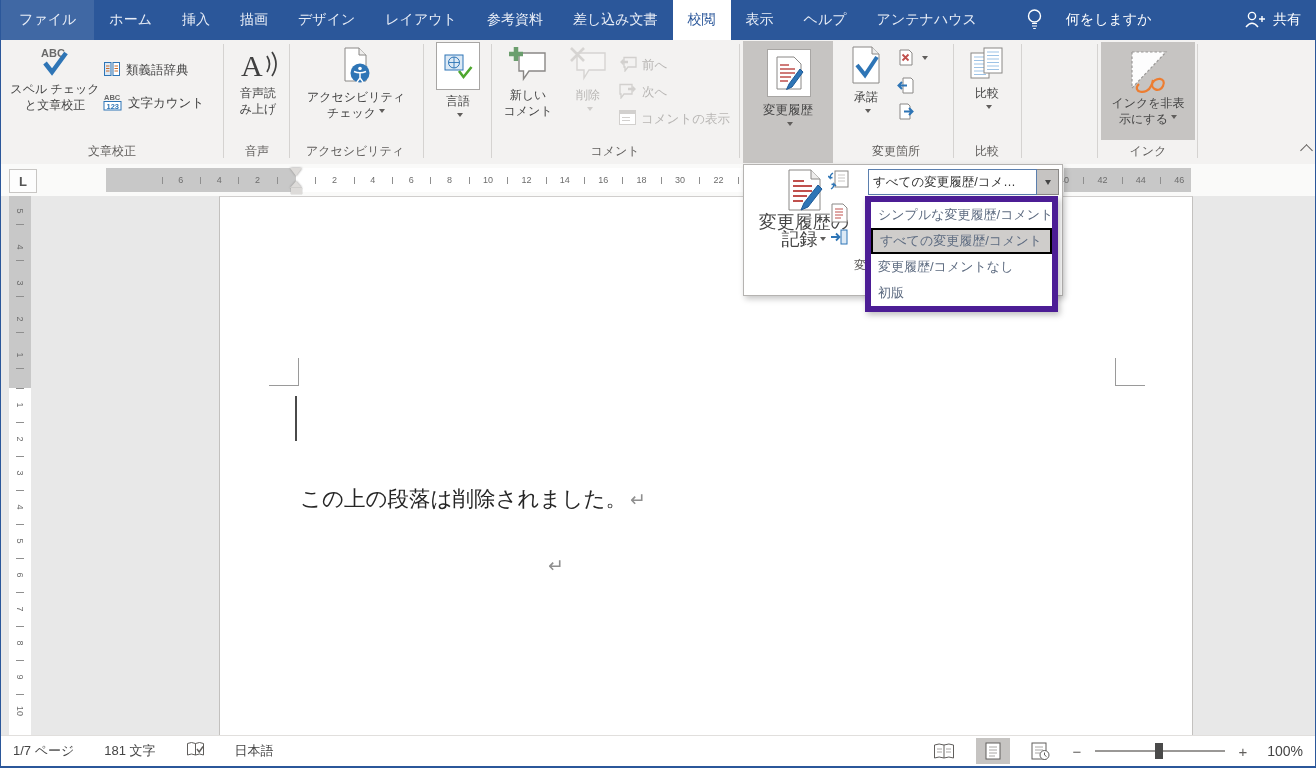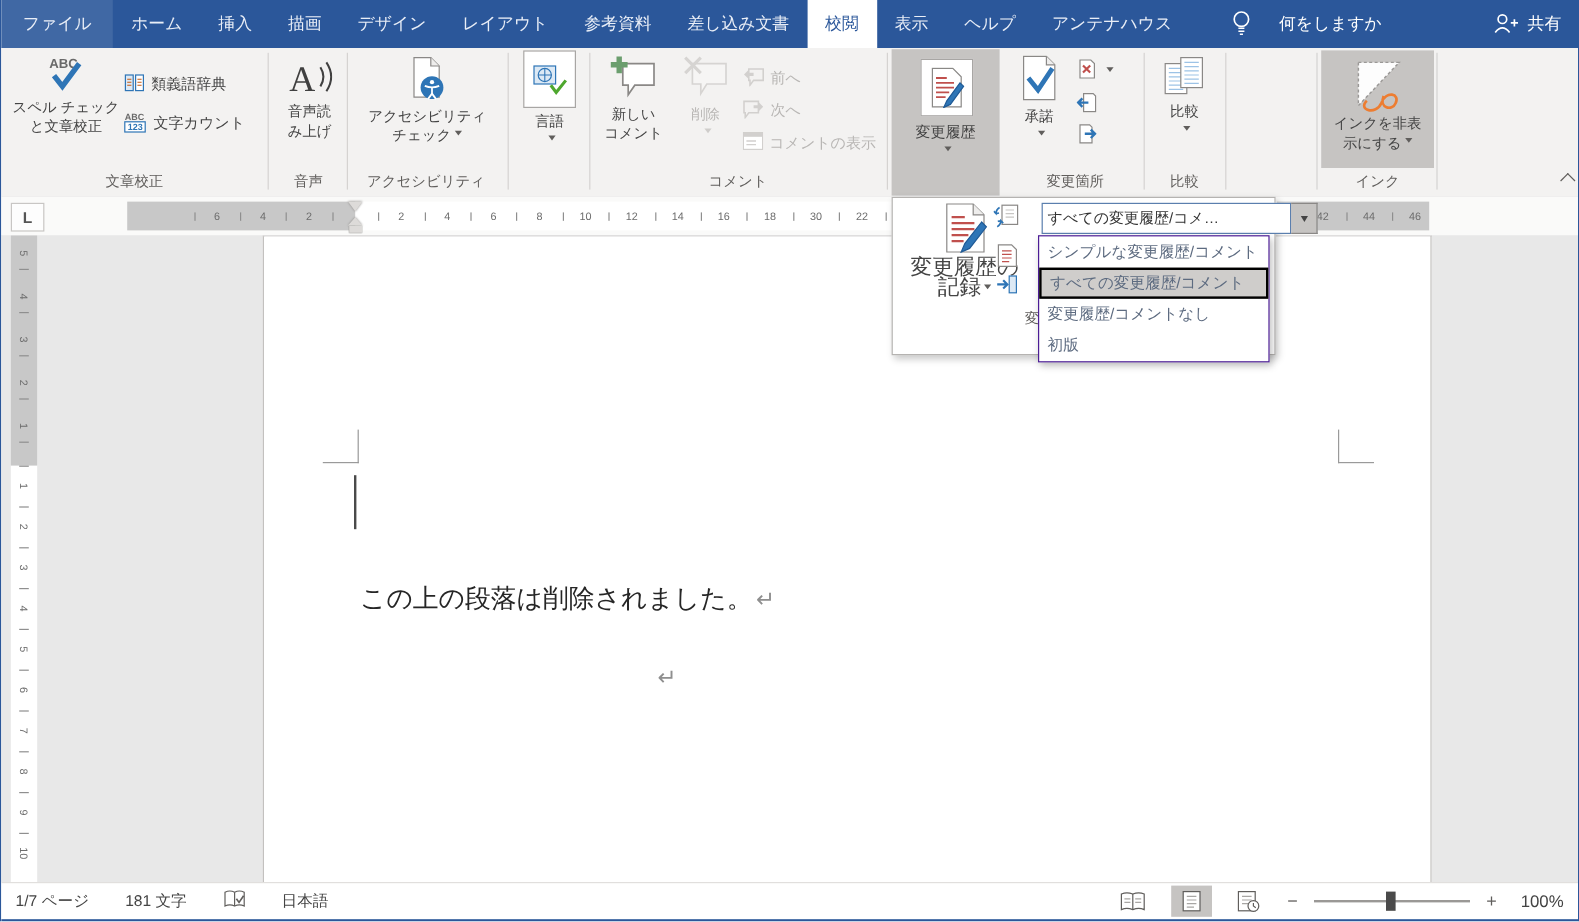--- a/index.html
+++ b/index.html
@@ -49,28 +49,28 @@
   #changebar{position:absolute;left:294px;top:200px;width:2px;height:45px;background:#4a4a4a;}
   .docline{position:absolute;font-family:"Liberation Serif","DejaVu Serif",serif;white-space:nowrap;}
   .del{color:#c0463f;text-decoration:line-through;text-decoration-color:#c0463f;}
   .pmark{color:#8f8f8f;font-size:19px;margin-left:3px;text-decoration:none;font-family:"DejaVu Sans",sans-serif;}
   
   #panel{position:absolute;left:742px;top:164px;width:320px;height:132px;background:#fff;border:1px solid #b5b3b1;
          box-shadow:2px 3px 6px rgba(0,0,0,.22);z-index:40;box-sizing:border-box;}
   #recordbtn{position:absolute;left:4px;top:2px;width:112px;height:124px;display:flex;flex-direction:column;align-items:center;}
   #panelicons{position:absolute;left:84px;top:0;width:30px;}
   .pico{position:absolute;display:flex;align-items:center;justify-content:center;}
-  #combobox{position:absolute;left:124px;top:4px;width:230px;height:26px;box-sizing:border-box;display:flex;}
+  #combobox{position:absolute;left:124px;top:4px;width:191px;height:26px;box-sizing:border-box;display:flex;}
   #cbfield{flex:1;border:1px solid #5b7fae;background:#fff;font-size:12.5px;color:#333;line-height:24px;
            padding:0 4px;white-space:nowrap;overflow:hidden;box-sizing:border-box;}
   #cbarrowbtn{width:22px;border:1px solid #8a8886;border-left:none;background:#c6c4c2;display:flex;align-items:center;justify-content:center;box-sizing:border-box;}
   .cbarrow{width:0;height:0;border:3.5px solid transparent;border-top:5px solid #444;margin-top:4px;}
   #partial-glabel{position:absolute;left:110px;top:92px;font-size:12px;color:#605e5c;}
   
-  #mlist{position:absolute;left:864px;top:196px;width:193px;background:#fff;border:1px solid #4c1d95;
+  #mlist{position:absolute;left:864px;top:196px;width:193px;background:#fff;border:6px solid #4c1d95;
          box-shadow:2px 3px 6px rgba(0,0,0,.25);z-index:50;box-sizing:border-box;}
   .mitem{height:26px;line-height:26px;padding-left:7px;font-size:13px;color:#5d6b80;white-space:nowrap;box-sizing:border-box;}
   .mitem.sel{background:#cfcdcb;border:2px solid #000;line-height:22px;}
   
   #statusbar{position:absolute;left:0;top:735px;width:100%;height:30px;background:#fff;border-top:1px solid #e1dfdd;
              border-bottom:3px solid #2b579a;box-sizing:content-box;font-size:13px;color:#444;}
   #sbleft{position:absolute;left:12px;top:0;height:30px;display:flex;align-items:center;gap:30px;}
   #sbright{position:absolute;right:12px;top:0;height:30px;display:flex;align-items:center;gap:12px;}
   .vbtn{height:26px;display:flex;align-items:center;justify-content:center;padding:0 9px;}
   .vbtn.sel{background:#c6c4c2;}

